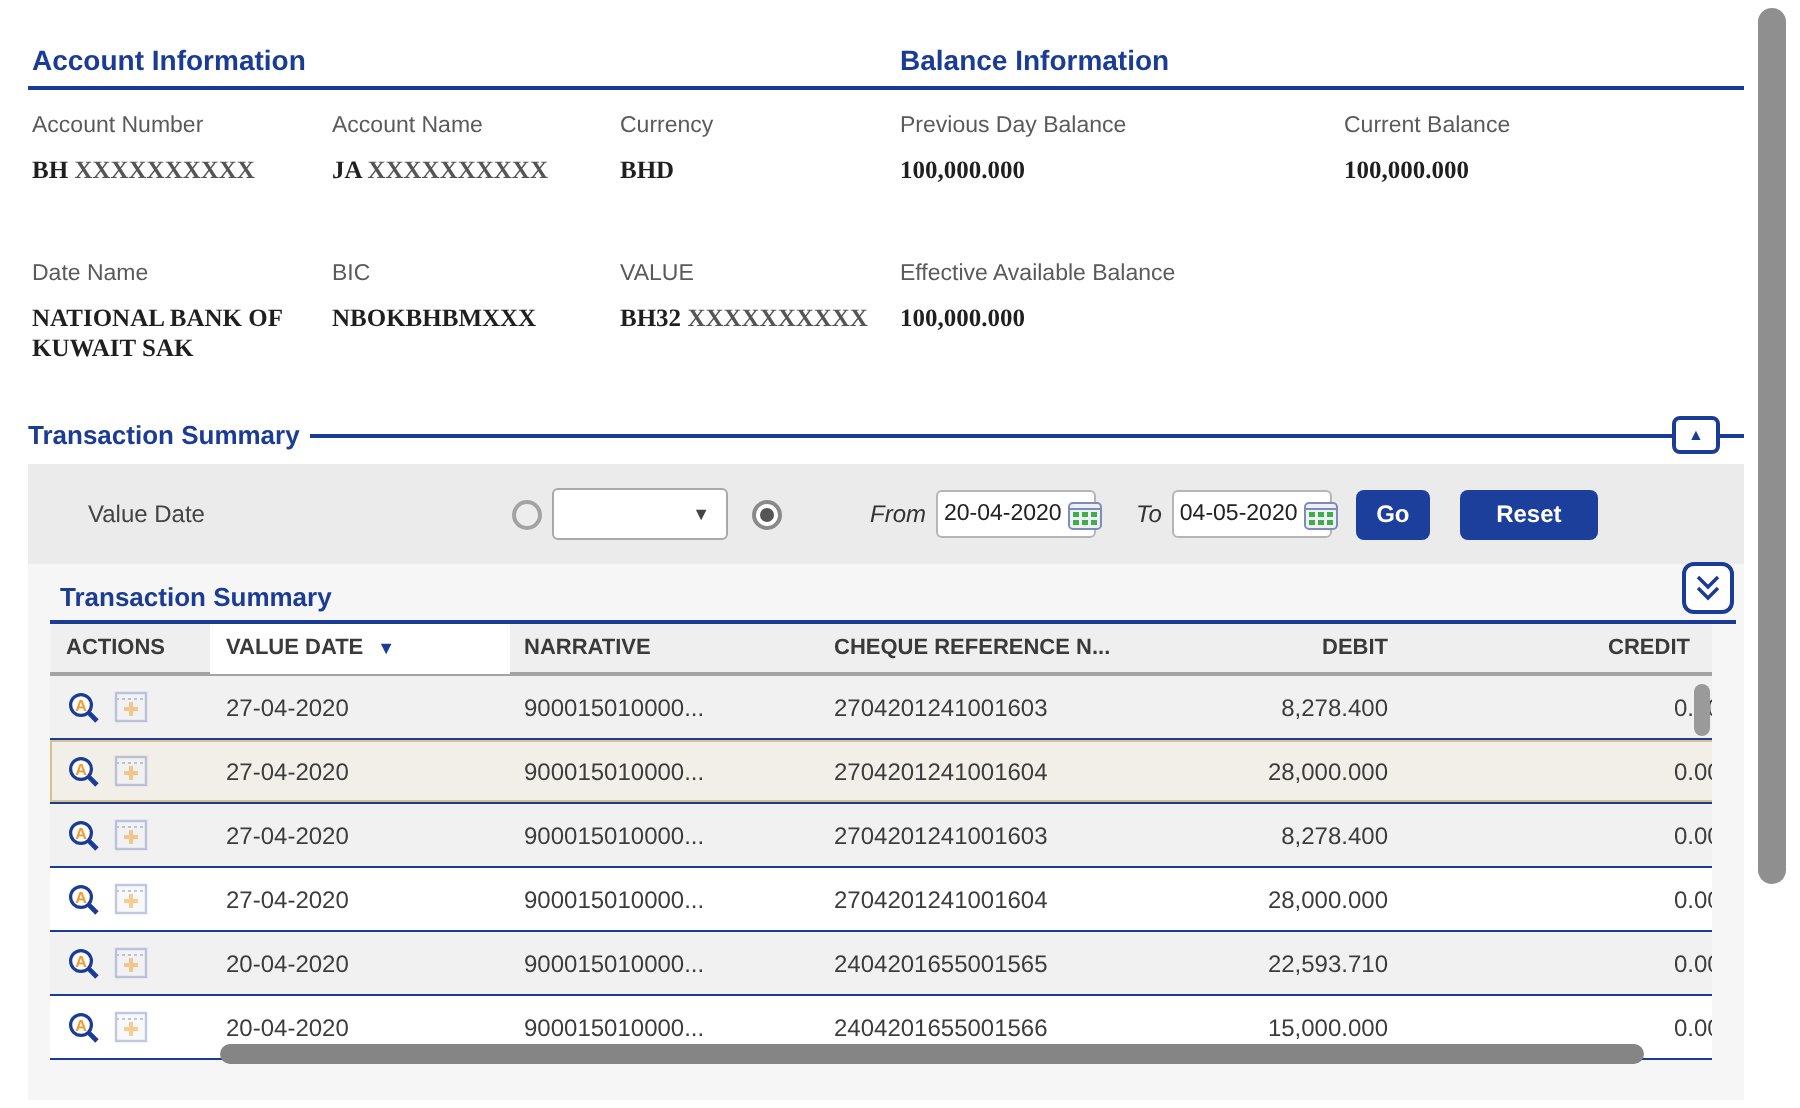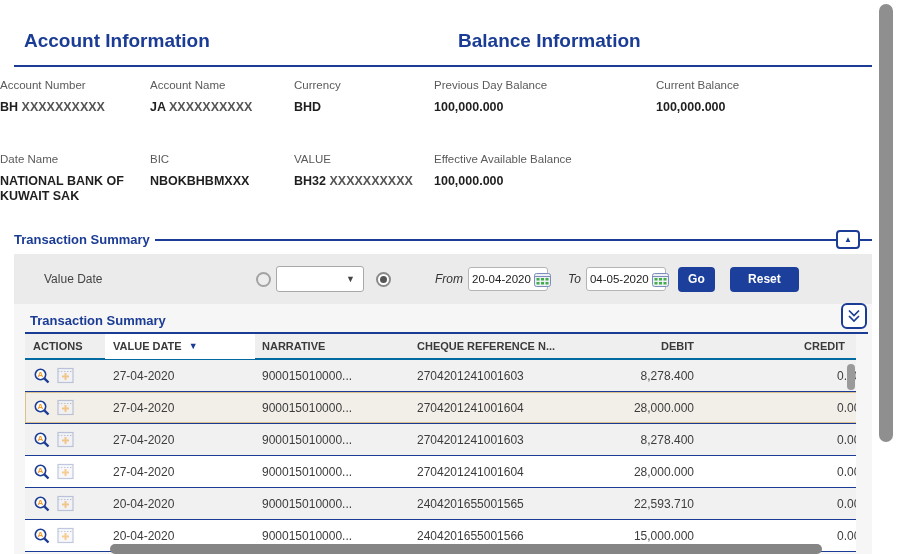--- a/index.html
+++ b/index.html
@@ -5,29 +5,29 @@
   * { box-sizing: border-box; }
   html,body { margin:0; padding:0; }
   body {
     width:900px; height:554px; overflow:hidden; position:relative;
     background:#ffffff; font-family:"Liberation Sans", sans-serif; font-size:12px; color:#333;
   }
   .content { position:absolute; left:0; top:0; width:872px; }
 
   
   .sec-titles { display:grid; grid-template-columns:434px 1fr; padding-left:16px; margin-top:22px; }
-  .sec-title { margin:8px; font-size:19px; font-weight:bold; color:#1b3c94; }
+  .sec-title { margin:0; font-size:14px; font-weight:bold; color:#1b3c94; }
   .title-line { margin:5px 0 0 14px; width:858px; border-top:2px solid #1b3c94; }
 
   
-  .info-grid { display:grid; grid-template-columns:150px 144px 140px 222px 150px; }
+  .info-grid { display:grid; grid-template-columns:150px 144px 140px 222px 150px; padding-left:16px; }
   .ig1 { margin-top:12px; }
   .ig2 { margin-top:38px; }
   .flabel { font-size:11.5px; color:#5a5a5a; }
-  .fvalue { margin-top:9px; font-size:12.5px; font-weight:bold; color:#1f1f1f; padding-right:12px; line-height:15px; }
+  .fvalue { margin-top:9px; font-size:12.5px; font-weight:bold; color:#1f1f1f; padding-right:12px; line-height:15px;font-family:Liberation Serif, serif; }
   .masked { color:#555; }
 
   
   .legend-row { display:flex; align-items:center; padding-left:14px; margin-top:26px; height:19px; }
   .legend { color:#1b3c94; font-weight:bold; font-size:13px; white-space:nowrap; }
   .leg-line { flex:1; border-top:2px solid #1b3c94; margin-left:5px; }
   .collapse-btn { width:24px; height:19px; border:2px solid #1b3c94; border-radius:4px; background:#fff;
     color:#1b3c94; font-size:8px; line-height:15px; text-align:center; padding:0; cursor:pointer; flex:none; }
   .leg-tail { width:12px; border-top:2px solid #1b3c94; }
 
@@ -56,21 +56,21 @@
   .btn-reset { margin-left:15px; width:69px; }
 
   .table-title-row { margin-top:7px; padding-left:16px; height:18px; display:flex; align-items:center; }
   .table-title { font-size:13px; font-weight:bold; color:#1b3c94; }
   .chevron-btn { position:absolute; top:49px; right:5px; width:26px; height:26px; border:2px solid #1b3c94;
     border-radius:6px; background:#fff; display:flex; align-items:center; justify-content:center; padding:0; cursor:pointer; }
   .table-topline { margin-left:11px; width:843px; border-top:2px solid #1b3c94; margin-top:3px; }
 
   .table-clip { position:relative; margin-left:11px; width:831px; height:218px; overflow:hidden; background:#fff; }
   .tbl { width:850px; }
-  .thead { display:flex; align-items:center; height:26px; background:#efefef; border-bottom:2px solid #0369a1;
+  .thead { display:flex; align-items:center; height:26px; background:#efefef; border-bottom:2px solid #a3a3a3;
     font-size:11px; font-weight:bold; color:#3a3a3a; }
   .trow { display:flex; align-items:center; height:32px; border-bottom:1px solid #1b3c94; background:#fff;
     font-size:12px; color:#3c3c3c; }
   .trow.stripe { background:#f1f1f1; }
   .trow.selected { background:#f2efe9; box-shadow:inset 0 0 0 1px #d9c08e; }
   .c { flex:none; }
   .c.actions { width:80px; padding-left:8px; display:flex; align-items:center; gap:6px; }
   .c.date  { width:150px; padding-left:8px; }
   .c.narr  { width:150px; padding-left:7px; }
   .c.chq   { width:165px; padding-left:12px; }

